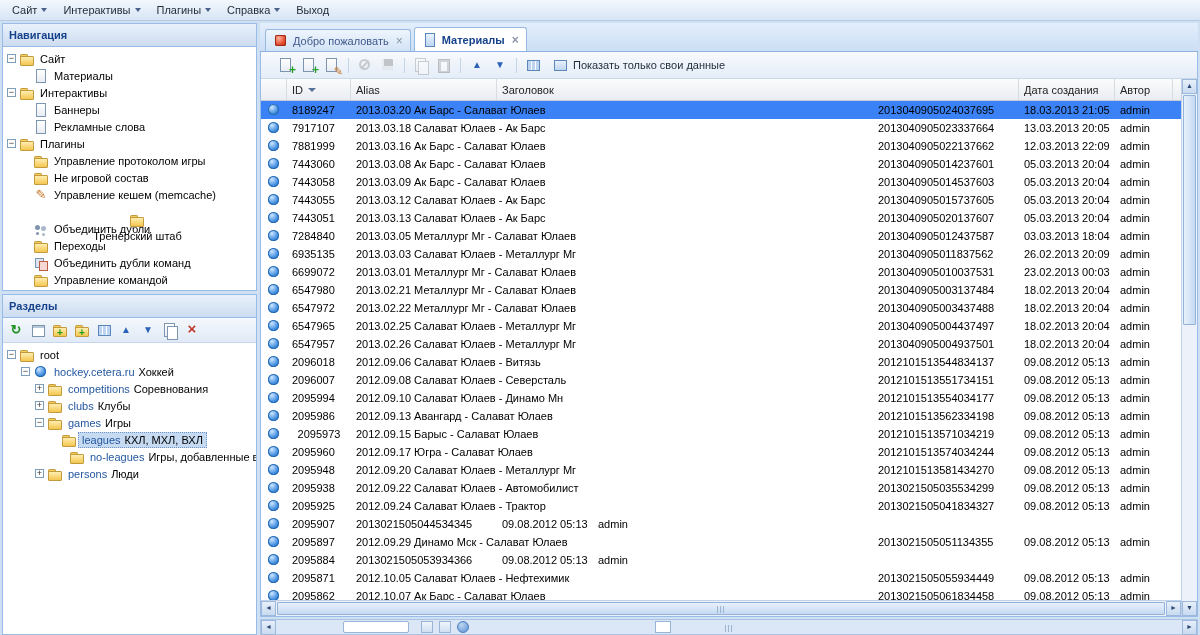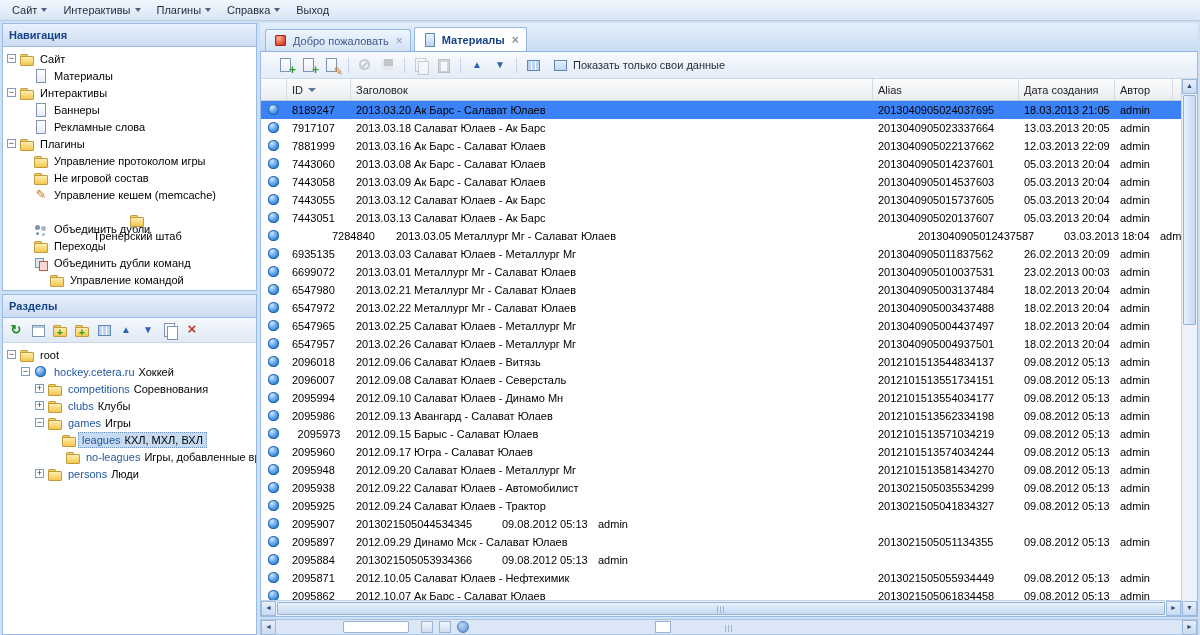--- a/index.html
+++ b/index.html
@@ -246,21 +246,21 @@
               <span class="tlabel">Переходы</span>
             </span>
           </div>
           <div class="titem" style="padding-left: 16px;">
             <span class="exp empty"></span>
             <span class="ic ic-merge"></span>
             <span class="tlabels">
               <span class="tlabel">Объединить дубли команд</span>
             </span>
           </div>
-          <div class="titem" style="padding-left: 32px;">
+          <div class="titem" style="padding-left: 16px;">
             <span class="exp empty"></span>
             <span class="ic ic-folder"></span>
             <span class="tlabels">
               <span class="tlabel">Управление командой</span>
             </span>
           </div>
         </div>
     </div>
     <div class="panel sections-panel">
       <div class="panel-header">
@@ -336,21 +336,21 @@
             </span>
           </div>
           <div class="titem selected" style="padding-left: 44px;">
             <span class="exp empty"></span>
             <span class="ic ic-folder"></span>
             <span class="tlabels">
               <span class="tname">leagues</span>
               <span class="tlabel">КХЛ, МХЛ, ВХЛ</span>
             </span>
           </div>
-          <div class="titem" style="padding-left: 48px;">
+          <div class="titem" style="padding-left: 24px; margin-left: 28px;">
             <span class="exp empty"></span>
             <span class="ic ic-folder"></span>
             <span class="tlabels">
               <span class="tname">no-leagues</span>
               <span class="tlabel">Игры, добавленные вручную</span>
             </span>
           </div>
           <div class="titem" style="padding-left: 30px;">
             <span class="exp">+</span>
             <span class="ic ic-folder"></span>
@@ -422,25 +422,25 @@
       <div class="grid-zone">
         <div class="grid-main">
           <div class="grid-header" id="grid-header">
               <div class="hcell" style="width: 26px;">
                 <span></span>
               </div>
               <div class="hcell" style="width: 64px;">
                 <span>ID</span>
                 <span class="sort-arrow"></span>
               </div>
+              <div class="hcell" style="width: 146px;">
+                <span>Alias</span>
+              </div>
               <div class="hcell" style="width: 522px;">
                 <span>Заголовок</span>
-              </div>
-              <div class="hcell" style="width: 146px;">
-                <span>Alias</span>
               </div>
               <div class="hcell" style="width: 96px;">
                 <span>Дата создания</span>
               </div>
               <div class="hcell" style="width: 58px;">
                 <span>Автор</span>
               </div>
             </div>
           <div class="grid-body" id="grid-body">
               <div class="grow selected">
@@ -510,21 +510,21 @@
                 <div class="gcell c-id" style="width: 64px;"><span>7443051</span></div>
                 <div class="gcell c-title" style="width: 522px;"><span>2013.03.13 Салават Юлаев - Ак Барс</span></div>
                 <div class="gcell c-alias" style="width: 146px;"><span>2013040905020137607</span></div>
                 <div class="gcell c-created" style="width: 96px;"><span>05.03.2013 20:04</span></div>
                 <div class="gcell c-author" style="width: 58px;"><span>admin</span></div>
               </div>
               <div class="grow">
                 <div class="gcell c-icon" style="width: 26px;">
                   <span class="ic ic-globe"></span>
                 </div>
-                <div class="gcell c-id" style="width: 64px; margin-left: 40px;"><span>7284840</span></div>
+                <div class="gcell c-id" style="width: 64px;"><span>7284840</span></div>
                 <div class="gcell c-title" style="width: 522px;"><span>2013.03.05 Металлург Мг - Салават Юлаев</span></div>
                 <div class="gcell c-alias" style="width: 146px;"><span>2013040905012437587</span></div>
                 <div class="gcell c-created" style="width: 96px;"><span>03.03.2013 18:04</span></div>
                 <div class="gcell c-author" style="width: 58px;"><span>admin</span></div>
               </div>
               <div class="grow">
                 <div class="gcell c-icon" style="width: 26px;">
                   <span class="ic ic-globe"></span>
                 </div>
                 <div class="gcell c-id" style="width: 64px;"><span>6935135</span></div>

